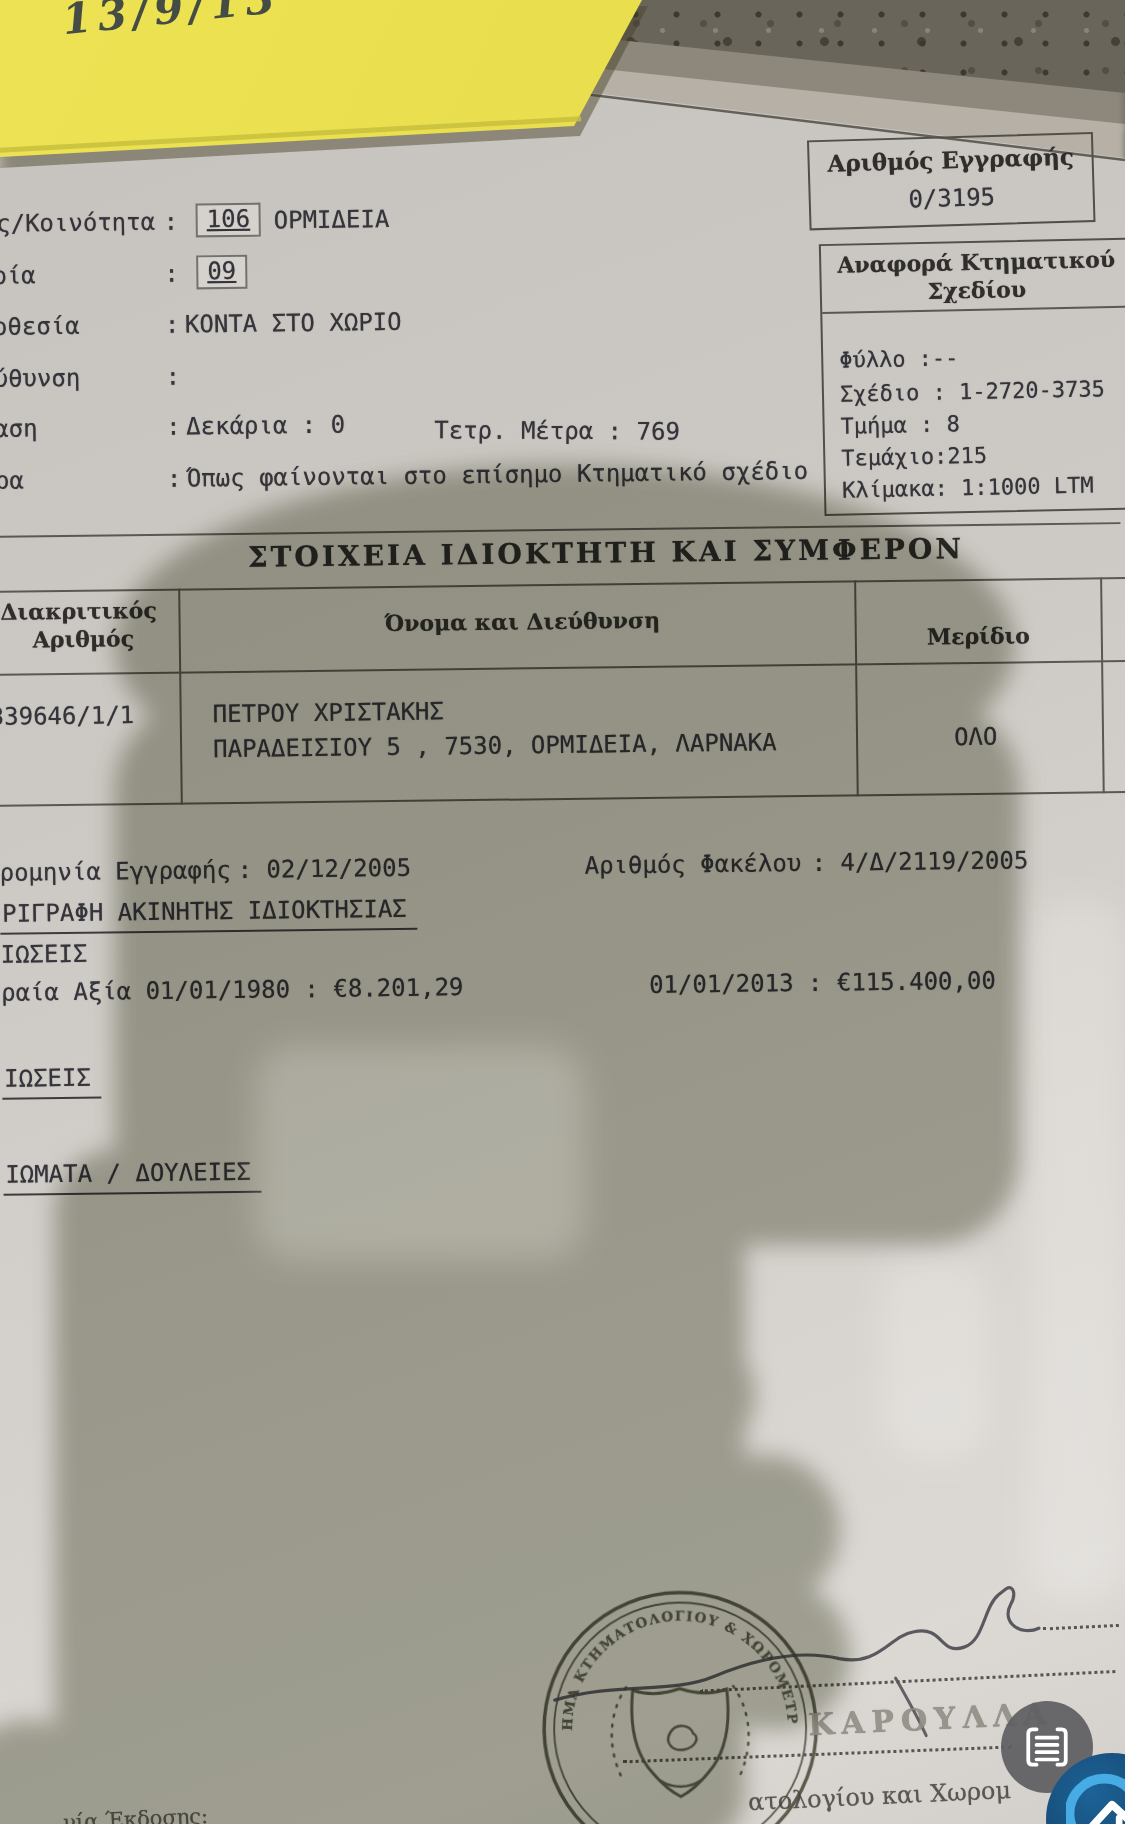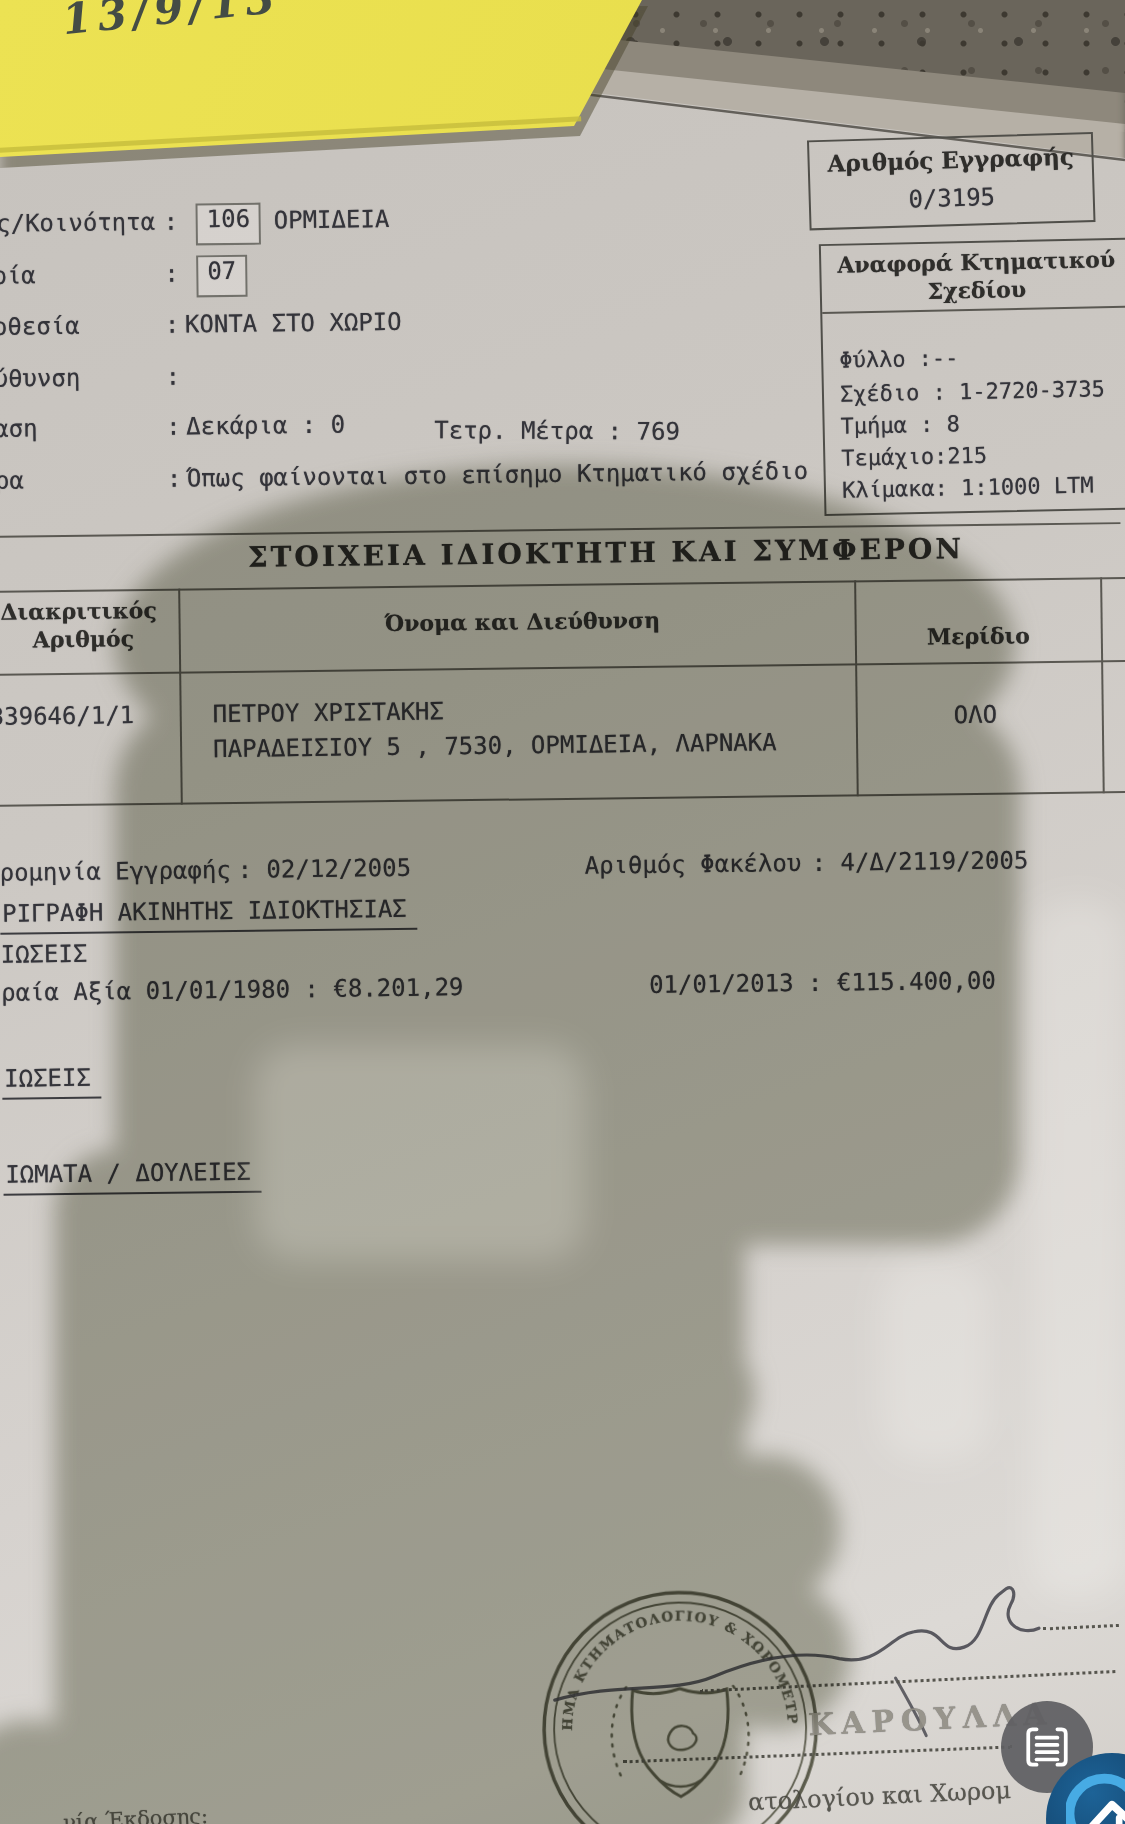--- a/index.html
+++ b/index.html
@@ -17,21 +17,21 @@
   .undersheet{position:absolute;inset:0;background:#b6b0a6;filter:blur(3px);
     clip-path:polygon(555px 64px,1125px 124px,1125px 166px,555px 104px);}
   .paper{position:absolute;inset:0;
     background:linear-gradient(160deg,#c6c2bd 0%,#ccc8c3 38%,#d6d2ce 68%,#dcd9d5 88%,#d3cfca 100%);
     clip-path:polygon(0 20px,1125px 158px,1125px 1824px,0 1824px);}
   .paper-edge{position:absolute;left:0;top:0;pointer-events:none;}
   .doc{position:absolute;inset:0;transform:rotate(-0.7deg);transform-origin:560px 900px;
     color:#34343a;text-shadow:0 0 1px rgba(52,52,60,.65);}
   .fl{position:absolute;left:0;width:1125px;height:0;overflow:visible;font-size:24px;white-space:nowrap;}
   .fl span{position:absolute;top:0;white-space:nowrap;}
-  .boxed{border:2px solid #72716b;background:rgba(224,221,216,.55);padding:0 9px 10px 9px;top:-4px !important;}
+  .boxed{border:2px solid #72716b;background:rgba(224,221,216,.55);padding:0 9px 2px 9px;top:-4px !important;text-decoration:underline;}
   .obox{position:absolute;border:2px solid #504f4a;}
   .obox .bt{position:absolute;width:100%;text-align:center;font-family:"DejaVu Serif",serif;font-weight:bold;color:#2f2e2b;}
   .planrow{position:absolute;left:16px;font-size:22px;white-space:nowrap;}
   .rule{position:absolute;background:#5a5852;}
   .ttl{position:absolute;font-family:"DejaVu Serif",serif;font-weight:bold;color:#2b2a27;white-space:nowrap;}
   .hcell{position:absolute;font-family:"DejaVu Serif",serif;font-weight:bold;font-size:22px;color:#2f2e2b;white-space:nowrap;}
   .mcell{position:absolute;font-size:24px;white-space:nowrap;}
   .uhead{border-bottom:2px solid #3c3c40;padding:0 10px 5px 2px;}
   .shadows{position:absolute;inset:0;mix-blend-mode:multiply;opacity:.44;filter:blur(11px);pointer-events:none;}
   .sh{position:absolute;background:#5d6144;}
@@ -72,21 +72,21 @@
 
     <div class="fl" style="top:203px">
       <span style="left:-10px">ος/Κοινότητα</span>
       <span style="left:172px">:</span>
       <span class="boxed" style="left:204px">106</span>
       <span style="left:282px">ΟΡΜΙΔΕΙΑ</span>
     </div>
     <div class="fl" style="top:255px">
       <span style="left:0">ρία</span>
       <span style="left:172px">:</span>
-      <span class="boxed" style="left:204px">07</span>
+      <span class="boxed" style="left:204px">09</span>
     </div>
     <div class="fl" style="top:306px">
       <span style="left:0">οθεσία</span>
       <span style="left:172px">:</span>
       <span style="left:192px">ΚΟΝΤΑ ΣΤΟ ΧΩΡΙΟ</span>
     </div>
     <div class="fl" style="top:358px">
       <span style="left:0">ύθυνση</span>
       <span style="left:172px">:</span>
     </div>
@@ -128,21 +128,21 @@
       <div class="rule" style="left:202px;top:0;width:2px;height:216px"></div>
       <div class="rule" style="left:878px;top:0;width:2px;height:216px"></div>
       <div class="rule" style="left:1124px;top:0;width:2px;height:216px"></div>
       <div class="hcell" style="left:24px;top:8px">Διακριτικός</div>
       <div class="hcell" style="left:56px;top:36px">Αριθμός</div>
       <div class="hcell" style="left:408px;top:24px">Όνομα και Διεύθυνση</div>
       <div class="hcell" style="left:950px;top:44px">Μερίδιο</div>
       <div class="mcell" style="left:12px;top:112px">339646/1/1</div>
       <div class="mcell" style="left:235px;top:112px">ΠΕΤΡΟΥ  ΧΡΙΣΤΑΚΗΣ</div>
       <div class="mcell" style="left:235px;top:147px">ΠΑΡΑΔΕΙΣΙΟΥ 5 , 7530, ΟΡΜΙΔΕΙΑ, ΛΑΡΝΑΚΑ</div>
-      <div class="mcell" style="left:976px;top:122px">ΟΛΟ</div>
+      <div class="mcell" style="left:976px;top:144px">ΟΛΟ</div>
     </div>
 
     <div class="fl" style="top:852px">
       <span style="left:0">ρομηνία Εγγραφής</span>
       <span style="left:238px">: 02/12/2005</span>
       <span style="left:585px">Αριθμός Φακέλου</span>
       <span style="left:812px">: 4/Δ/2119/2005</span>
     </div>
     <div class="fl" style="top:893px">
       <span class="uhead" style="left:0">ΡΙΓΡΑΦΗ ΑΚΙΝΗΤΗΣ ΙΔΙΟΚΤΗΣΙΑΣ</span>

